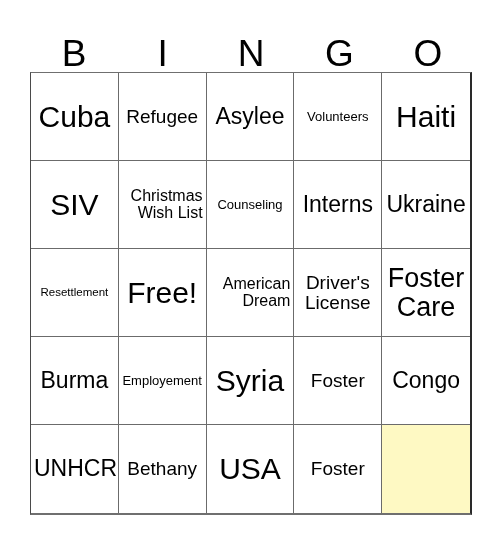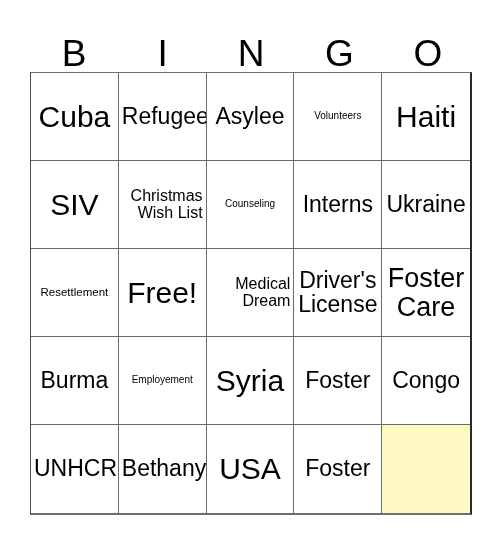--- a/index.html
+++ b/index.html
@@ -83,23 +83,23 @@
     line-height: 1.04;
     word-break: normal;
     white-space: pre-line;
     font-weight: 400;
   }
 
   
   .fs-xxl { font-size: 30px; }
   .fs-xl  { font-size: 27px; }
   .fs-lg  { font-size: 23px; }
-  .fs-md  { font-size: 23px; }
+  .fs-md  { font-size: 19px; }
   .fs-sm  { font-size: 16px; text-align: right; }
-  .fs-xs  { font-size: 10px; }
+  .fs-xs  { font-size: 13px; }
   .fs-xxs { font-size: 11.5px; }
 </style>
 </head>
 <body>
 
 <div id="bingo-card">
 
   <div id="bingo-header">
     <div class="header-letter">B</div>
     <div class="header-letter">I</div>
@@ -142,21 +142,21 @@
     <div class="bingo-cell">
       <span class="cell-text fs-lg">Ukraine</span>
     </div>
     <div class="bingo-cell">
       <span class="cell-text fs-xxs">Resettlement</span>
     </div>
     <div class="bingo-cell">
       <span class="cell-text fs-xxl">Free!</span>
     </div>
     <div class="bingo-cell">
-      <span class="cell-text fs-sm">Medical Dream</span>
+      <span class="cell-text fs-sm">American Dream</span>
     </div>
     <div class="bingo-cell">
       <span class="cell-text fs-md">Driver's License</span>
     </div>
 
     <div class="bingo-cell">
       <span class="cell-text fs-xl">Foster Care</span>
     </div>
     <div class="bingo-cell">
       <span class="cell-text fs-lg">Burma</span>

